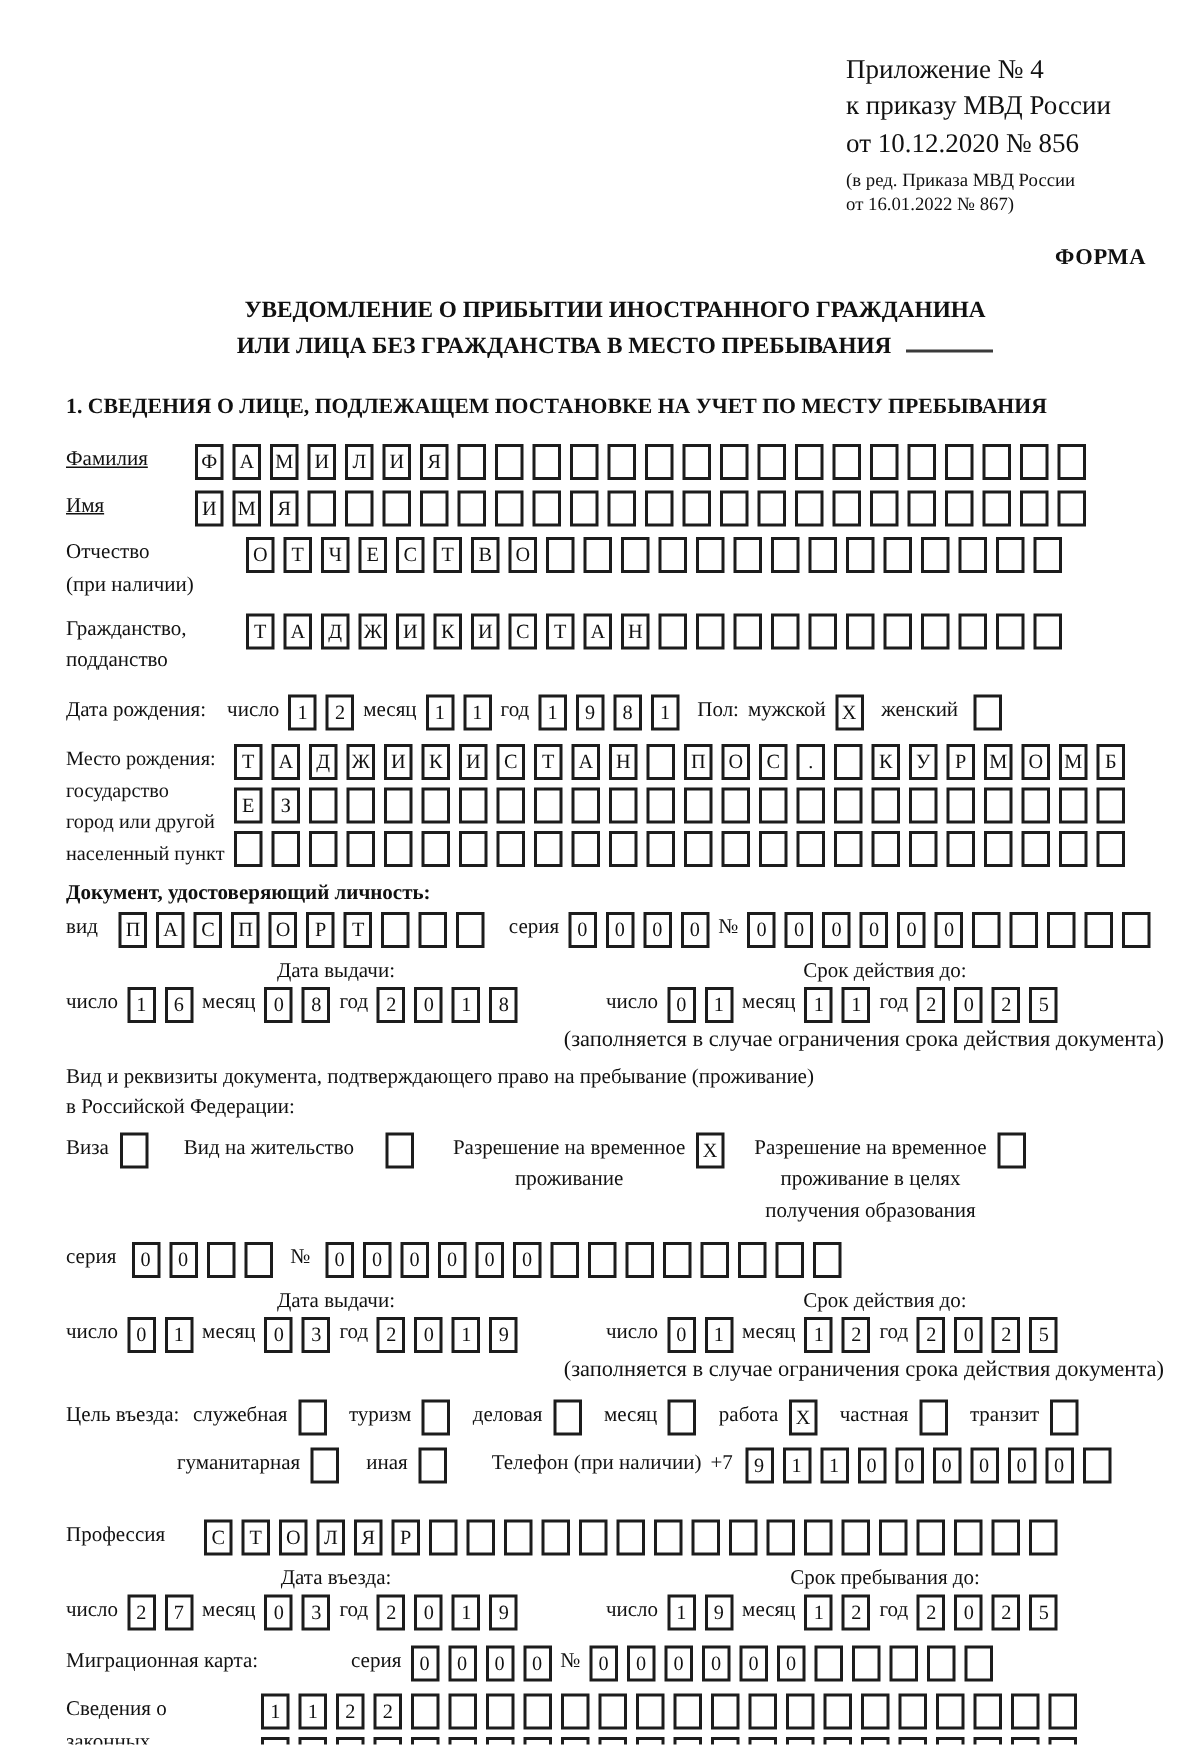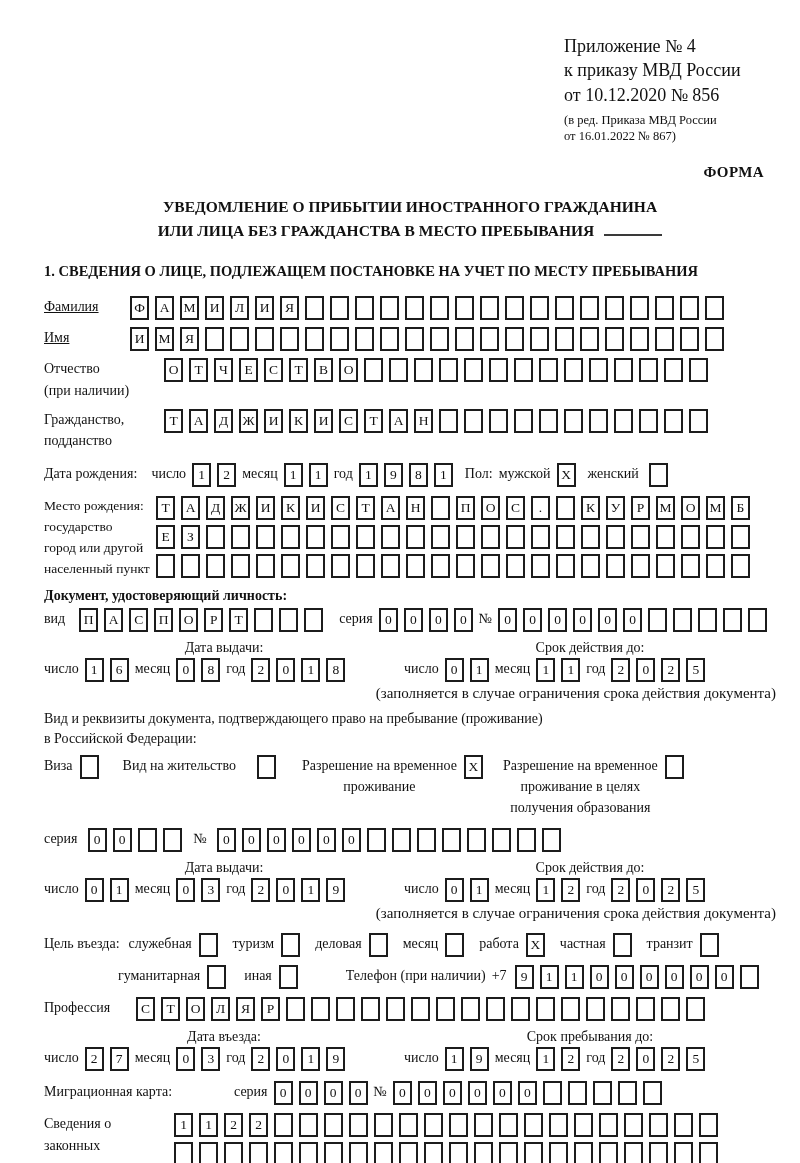--- a/index.html
+++ b/index.html
@@ -591,37 +591,37 @@
       <span class="bx">
           <span class="box"></span>
         </span>
     </span>
     <span class="opt">
       <span class="t lb">иная</span>
       <span class="bx">
           <span class="box"></span>
         </span>
     </span>
-    <span class="lb" style="margin-left:30px">Телефон (при наличии)</span>
+    <span class="lb" style="margin-left:12px">Телефон (при наличии)</span>
     <span class="lb prefix">+7</span>
     <span class="bx">
         <span class="box">9</span>
         <span class="box">1</span>
         <span class="box">1</span>
         <span class="box">0</span>
         <span class="box">0</span>
         <span class="box">0</span>
         <span class="box">0</span>
         <span class="box">0</span>
         <span class="box">0</span>
         <span class="box"></span>
       </span>
   </div>
 
-  <div class="r" style="margin-top:8px">
+  <div class="r" style="margin-top:24px">
     <span class="lb" style="width:92px">Профессия</span>
     <span class="bx">
         <span class="box">С</span>
         <span class="box">Т</span>
         <span class="box">О</span>
         <span class="box">Л</span>
         <span class="box">Я</span>
         <span class="box">Р</span>
         <span class="box"></span>
         <span class="box"></span>

